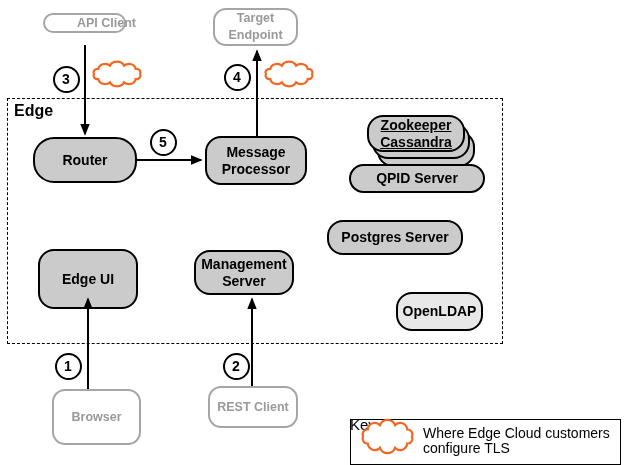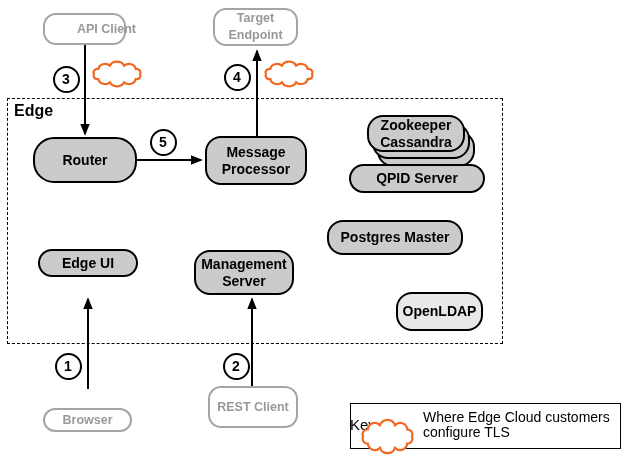--- a/index.html
+++ b/index.html
@@ -106,65 +106,65 @@
 </head>
 <body>
 
 <div id="stage">
 
   <div id="edge-boundary" style="left: 7px; top: 98px; width: 496px; height: 246px;">
     <div class="edge-label">Edge</div>
   </div>
 
   <div id="key-title" style="left: 350px; top: 388px; margin-top: 28px;">Key</div>
-  <div id="key-box" style="left: 350px; top: 403px; width: 271px; height: 46px;">
+  <div id="key-box" style="left: 350px; top: 419px; width: 271px; height: 46px;">
     <div class="key-text">
       <div>Where Edge Cloud customers</div>
       <div>configure TLS</div>
     </div>
   </div>
 
   <div id="nodes">
-      <div class="node external" style="left: 43px; top: 13px; width: 83px; height: 32px; padding-left: 44px;">
+      <div class="node external" style="left: 43px; top: 13px; width: 83px; height: 20px; padding-left: 44px;">
         <div>API Client</div>
       </div>
       <div class="node external" style="left: 213px; top: 8px; width: 85px; height: 38px;">
         <div>Target</div>
         <div>Endpoint</div>
       </div>
       <div class="node internal" style="left: 33px; top: 137px; width: 104px; height: 46px; border-radius: 21px;">
         <div>Router</div>
       </div>
       <div class="node internal" style="left: 205px; top: 136px; width: 102px; height: 49px; text-align: center;">
         <div>Message</div>
         <div>Processor</div>
       </div>
       <div class="node internal" style="left: 377px; top: 131px; width: 98px; height: 36px;"></div>
       <div class="node internal" style="left: 372px; top: 123px; width: 98px; height: 36px;"></div>
-      <div class="node internal" style="left: 367px; top: 115px; width: 98px; height: 37px;">
+      <div class="node internal" style="left: 367px; top: 115px; width: 98px; height: 37px; text-decoration: underline;">
         <div>Zookeeper</div>
         <div>Cassandra</div>
       </div>
       <div class="node internal" style="left: 349px; top: 164px; width: 136px; height: 29px;">
         <div>QPID Server</div>
       </div>
       <div class="node internal" style="left: 327px; top: 220px; width: 136px; height: 35px;">
-        <div>Postgres Master</div>
+        <div>Postgres Server</div>
       </div>
       <div class="node light" style="left: 396px; top: 292px; width: 87px; height: 39px;">
         <div>OpenLDAP</div>
       </div>
-      <div class="node internal" style="left: 38px; top: 249px; width: 100px; height: 28px;">
+      <div class="node internal" style="left: 38px; top: 249px; width: 100px; height: 60px;">
         <div>Edge UI</div>
       </div>
       <div class="node internal" style="left: 194px; top: 250px; width: 100px; height: 45px; justify-content: center;">
         <div>Management</div>
         <div>Server</div>
       </div>
-      <div class="node external" style="left: 43px; top: 389px; width: 89px; height: 24px; margin-top: 19px;">
+      <div class="node external" style="left: 52px; top: 389px; width: 89px; height: 56px;">
         <div>Browser</div>
       </div>
       <div class="node external" style="left: 208px; top: 386px; width: 90px; height: 42px;">
         <div>REST Client</div>
       </div>
     </div>
 
   <svg id="overlay" width="626" height="465" viewBox="0 0 626 465">
     <defs>
       <marker id="arrowhead" viewBox="0 0 10 8" refX="8.5" refY="4" markerWidth="12" markerHeight="9.6" orient="auto" markerUnits="userSpaceOnUse">

